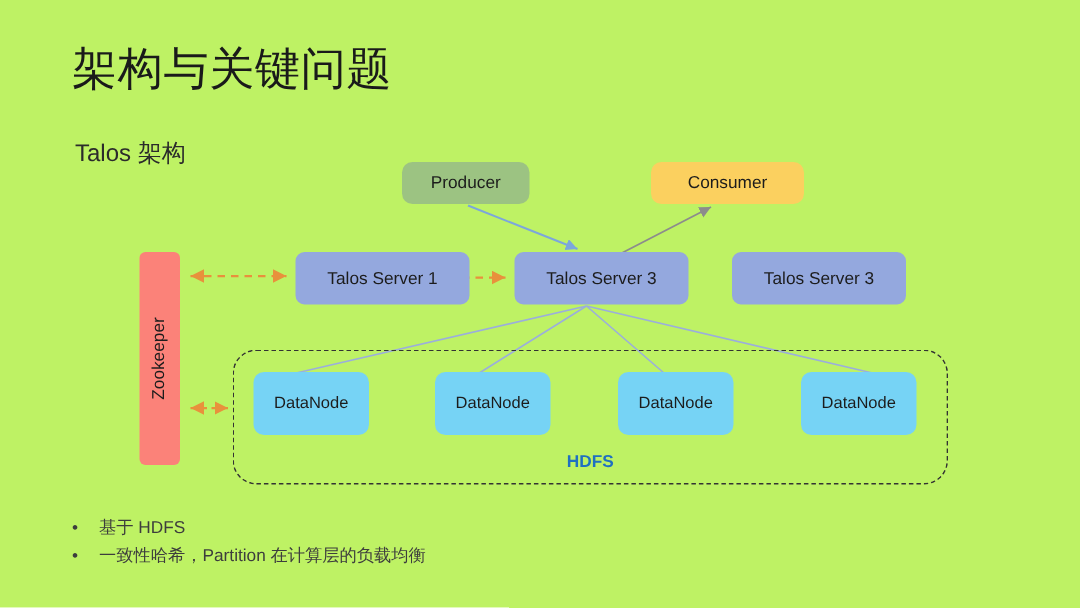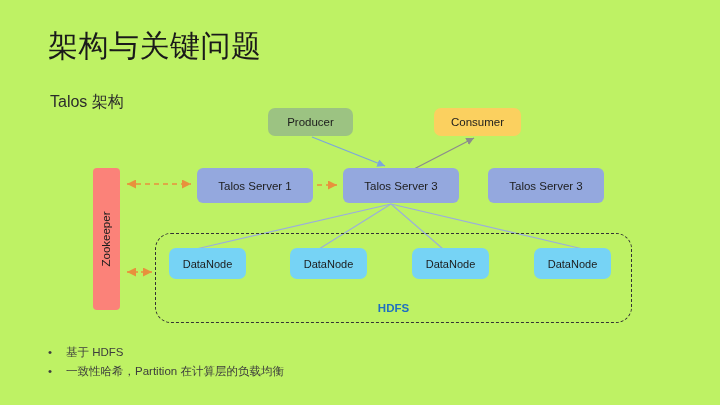--- a/index.html
+++ b/index.html
@@ -72,21 +72,21 @@
     left: 268px;
     top: 108px;
     width: 85px;
     height: 28px;
     border-radius: 7px;
   }
   .node-consumer {
     background: #FBD05F;
     left: 434px;
     top: 108px;
-    width: 87px;
+    width: 102px;
     height: 28px;
     border-radius: 7px;
   }
 
   .node-talos {
     background: #94A8DE;
     top: 168px;
     width: 116px;
     height: 35px;
     border-radius: 6px;
@@ -107,21 +107,21 @@
     transform: rotate(-90deg);
     font-size: 11.5px;
     white-space: nowrap;
     color: #1c1c1c;
   }
 
   .node-datanode {
     background: #76D3F5;
     top: 248px;
     width: 77px;
-    height: 31px;
+    height: 42px;
     border-radius: 7px;
     font-size: 11px;
   }
   .dn1 { left: 169px; }
   .dn2 { left: 290px; }
   .dn3 { left: 412px; }
   .dn4 { left: 534px; }
 
   
   #hdfs-box {

